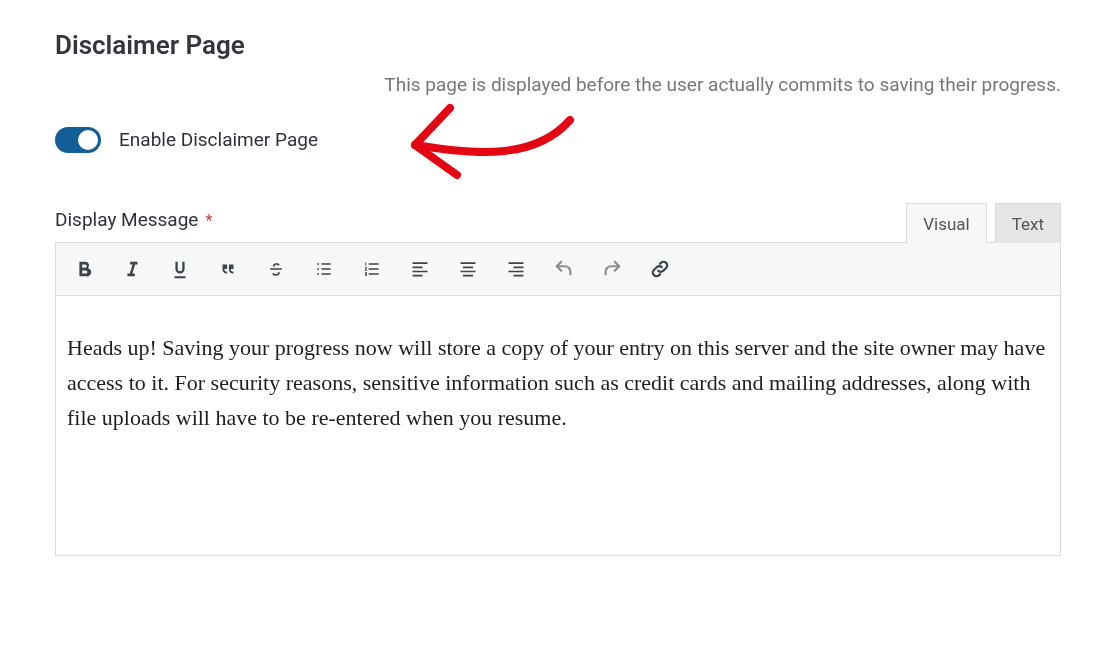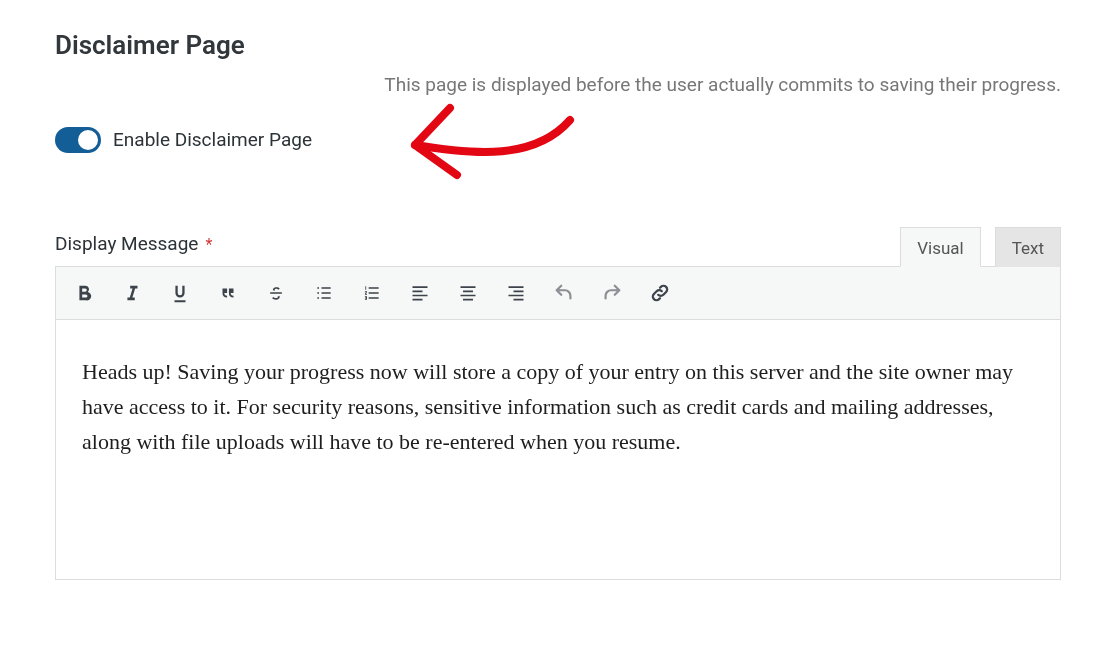--- a/index.html
+++ b/index.html
@@ -20,22 +20,22 @@
   p.section-desc {
     font-size: 19px;
     color: #777;
     margin-bottom: 28px;
     line-height: 1.4;
     text-align: right;
   }
   .toggle-row {
     display: flex;
     align-items: center;
-    gap: 12px;
-    margin-bottom: 79px;
+    gap: 18px;
+    margin-bottom: 55px;
   }
   .toggle {
     width: 46px;
     height: 26px;
     background: #135e96;
     border-radius: 13px;
     position: relative;
     cursor: pointer;
   }
   .toggle-knob {
@@ -59,21 +59,21 @@
   .required-mark {
     color: #d63638;
     margin-left: 3px;
   }
   .editor-wrap {
     margin-top: -28px;
   }
   .tabs-row {
     display: flex;
     justify-content: flex-end;
-    gap: 14px;
+    gap: 8px;
   }
   .editor-tab {
     padding: 10px 16px 8px;
     font-size: 17px;
     color: #555;
     background: #e5e5e5;
     border: 1px solid #dcdcde;
     border-bottom: none;
     cursor: pointer;
   }
@@ -98,21 +98,21 @@
     display: flex;
     align-items: center;
     justify-content: center;
     color: #3c434a;
     cursor: pointer;
   }
   .tool-btn svg { display: block; }
   .editor-body {
     border: 1px solid #dcdcde;
     border-top: none;
-    padding: 34px 26px 60px;
+    padding: 34px 11px 60px;
     font-family: Georgia, "Times New Roman", serif;
     font-size: 22px;
     line-height: 1.6;
     color: #1e1e1e;
     min-height: 260px;
   }
   
   .arrow-annotation {
     position: absolute;
     top: 90px;

